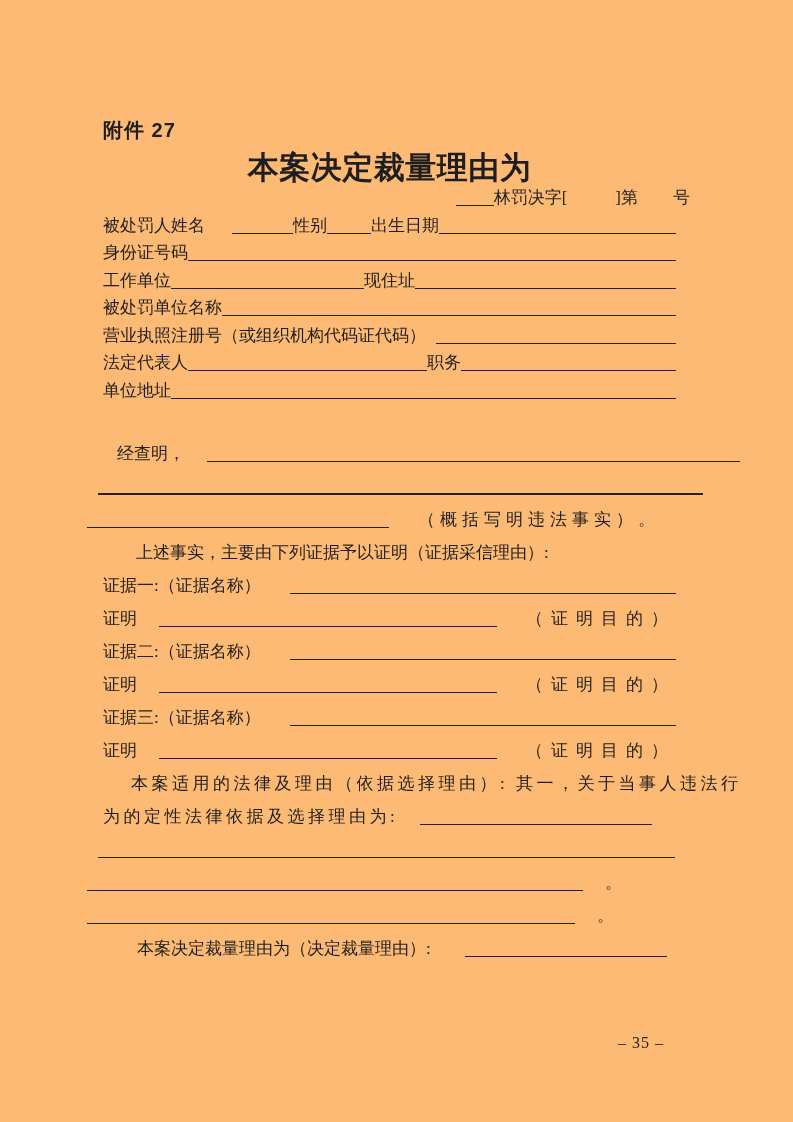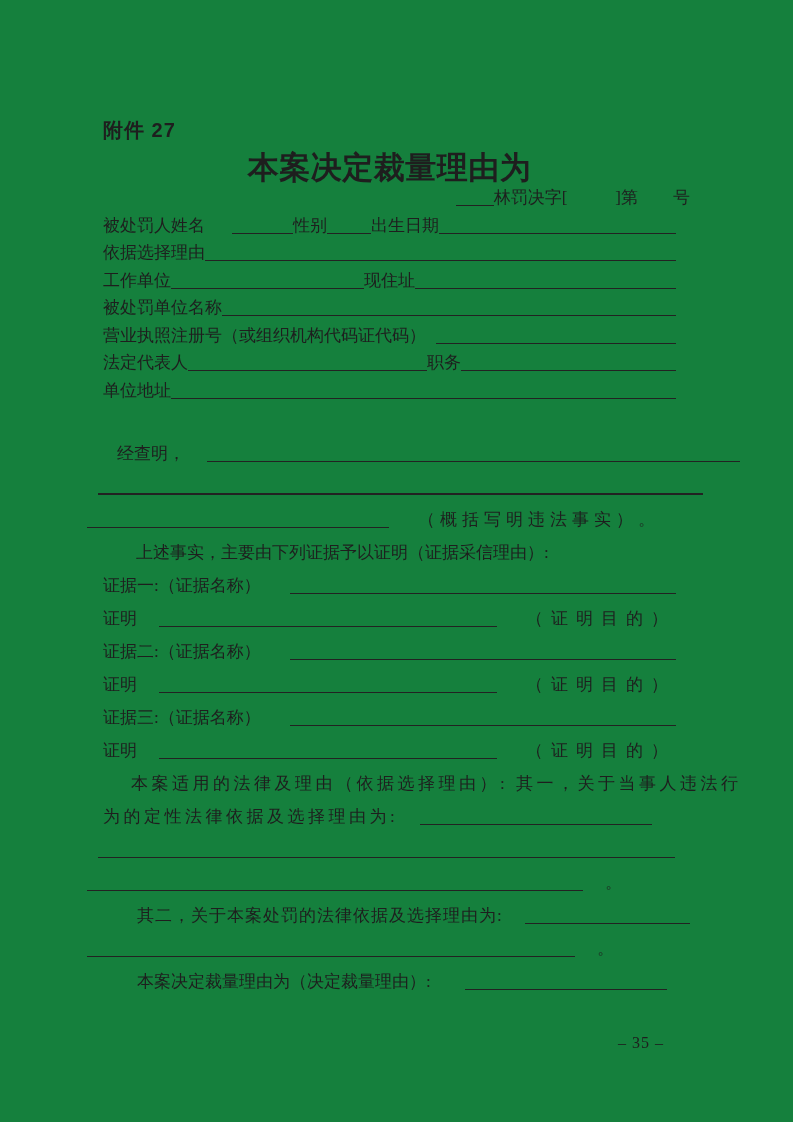--- a/index.html
+++ b/index.html
@@ -1,19 +1,19 @@
 <!DOCTYPE html>
 <html><head>
 <meta charset="utf-8">
 <style>
   html,body{margin:0;padding:0;background:#ffffff;}
   .page{
     position:relative;
     width:793px;height:1122px;
-    background:#15803d;
+    background:#fdba74;
     color:#1e1e1e;
     font-family:"Liberation Serif","DejaVu Serif",serif;
     font-size:17px;
     overflow:hidden;
   }
   .content{position:absolute;left:103px;top:118px;width:640px;}
   .attachment{
     font-family:"Liberation Sans","DejaVu Sans",sans-serif;
     font-weight:700;font-size:20px;letter-spacing:1px;line-height:24px;
   }
@@ -74,21 +74,21 @@
     <div>
       <div class="row irow">
         <span class="t">被处罚人姓名</span>
         <span class="u w61 ml27"></span>
         <span class="t">性别</span>
         <span class="u w44"></span>
         <span class="t">出生日期</span>
         <span class="u fill"></span>
       </div>
       <div class="row irow">
-        <span class="t">依据选择理由</span>
+        <span class="t">身份证号码</span>
         <span class="u fill"></span>
       </div>
       <div class="row irow">
         <span class="t">工作单位</span>
         <span class="u w193"></span>
         <span class="t">现住址</span>
         <span class="u fill"></span>
       </div>
       <div class="row irow">
         <span class="t">被处罚单位名称</span>
@@ -165,24 +165,20 @@
         <span class="t ls35">为的定性法律依据及选择理由为:</span>
         <span class="u fill"></span>
       </div>
       <div class="row brow neg5b">
         <span class="u fill"></span>
       </div>
       <div class="row brow neg16">
         <span class="u w496"></span>
         <span class="t">。</span>
       </div>
-      <div class="row brow w587x">
-        <span class="t ml34 ls1">其二，关于本案处罚的法律依据及选择理由为:</span>
-        <span class="u fill"></span>
-      </div>
       <div class="row brow neg16">
         <span class="u w488"></span>
         <span class="t">。</span>
       </div>
       <div class="row brow w564">
         <span class="t ml34">本案决定裁量理由为（决定裁量理由）: </span>
         <span class="u fill ml8"></span>
       </div>
     </div>
 

